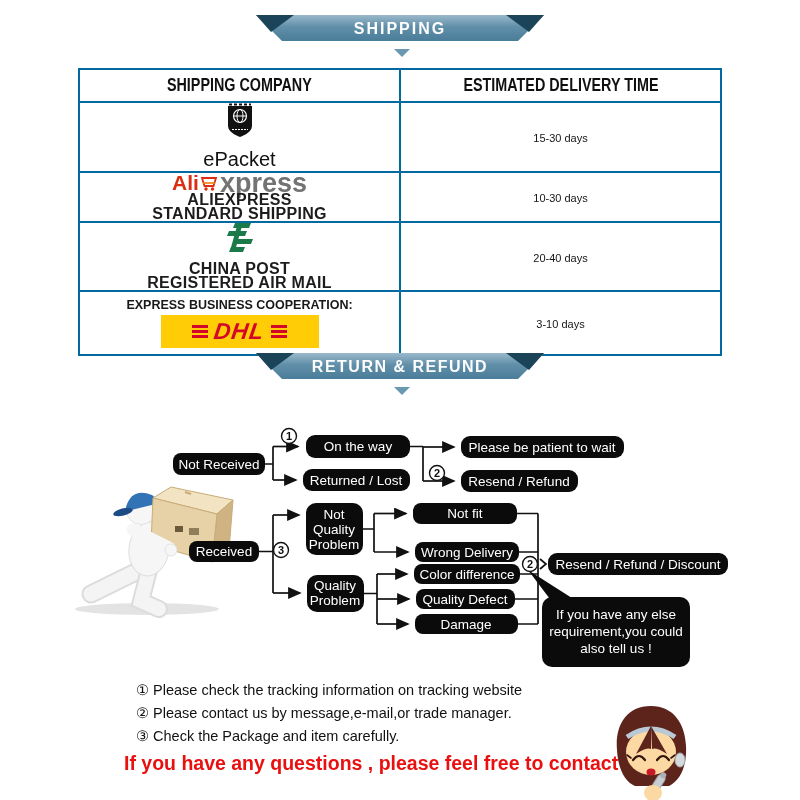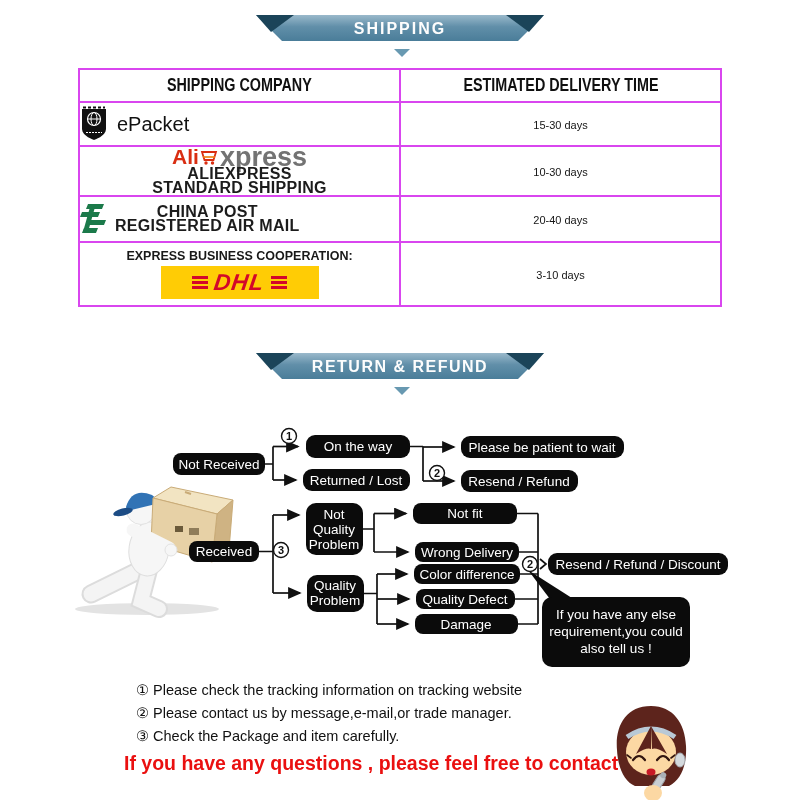--- a/index.html
+++ b/index.html
@@ -6,27 +6,27 @@
   .page { position:relative; width:800px; height:800px; background:#ffffff;
           font-family:"Liberation Sans", sans-serif; overflow:hidden; }
 
   
   .banner { position:absolute; left:250px; width:300px; height:50px; }
   .banner-shipping { top:10px; }
   .banner-return  { top:348px; }
 
   
   table.ship { position:absolute; left:78px; top:68px; width:644px; border-collapse:collapse; }
-  table.ship th, table.ship td { border:2px solid #d946ef; text-align:center; vertical-align:middle; padding:0; }
+  table.ship th, table.ship td { border:2px solid #0369a1; text-align:center; vertical-align:middle; padding:0; }
   table.ship col { width:50%; }
   tr.hrow  { height:33px; }
   tr.r1 { height:44px; } tr.r2 { height:48px;padding-left:20px; } tr.r3 { height:46px; } tr.r4 { height:64px; }
   .hdr { display:inline-block; transform:scaleX(.82); font-weight:bold; font-size:17.5px; color:#101010; white-space:nowrap; }
   .days { font-size:11px; color:#151515; }
-  .cell-flex { display:flex; align-items:center; justify-content:flex-start; gap:9px; }
+  .cell-flex { display:flex; align-items:center; justify-content:flex-end; gap:9px;flex-direction:column; }
   .cell-col  { display:flex; flex-direction:column; align-items:center; justify-content:center; }
   .epacket-name { font-size:20px; color:#111; }
   .ali-line { display:flex; align-items:center; line-height:20px; }
   .ali-a { color:#d92e12; font-weight:bold; font-size:21px; }
   .ali-x { color:#737373; font-weight:bold; font-size:27px; }
   .small-bold { font-size:16px; font-weight:bold; color:#1c1c1c; line-height:14px; letter-spacing:.3px; }
   .dhl { width:158px; height:33px; margin-top:3px; background:#ffcc05; display:flex; align-items:center; justify-content:center; gap:6px; }
   .dhl-text { color:#d3072a; font-weight:bold; font-style:italic; font-size:23px; letter-spacing:1px; transform:skewX(-8deg); }
   .dhl-stripes { width:16px; height:13px; background:repeating-linear-gradient(#d3072a 0 2.6px, transparent 2.6px 5.2px); }
   .coop-label { font-size:12.5px; font-weight:bold; color:#181818; }

